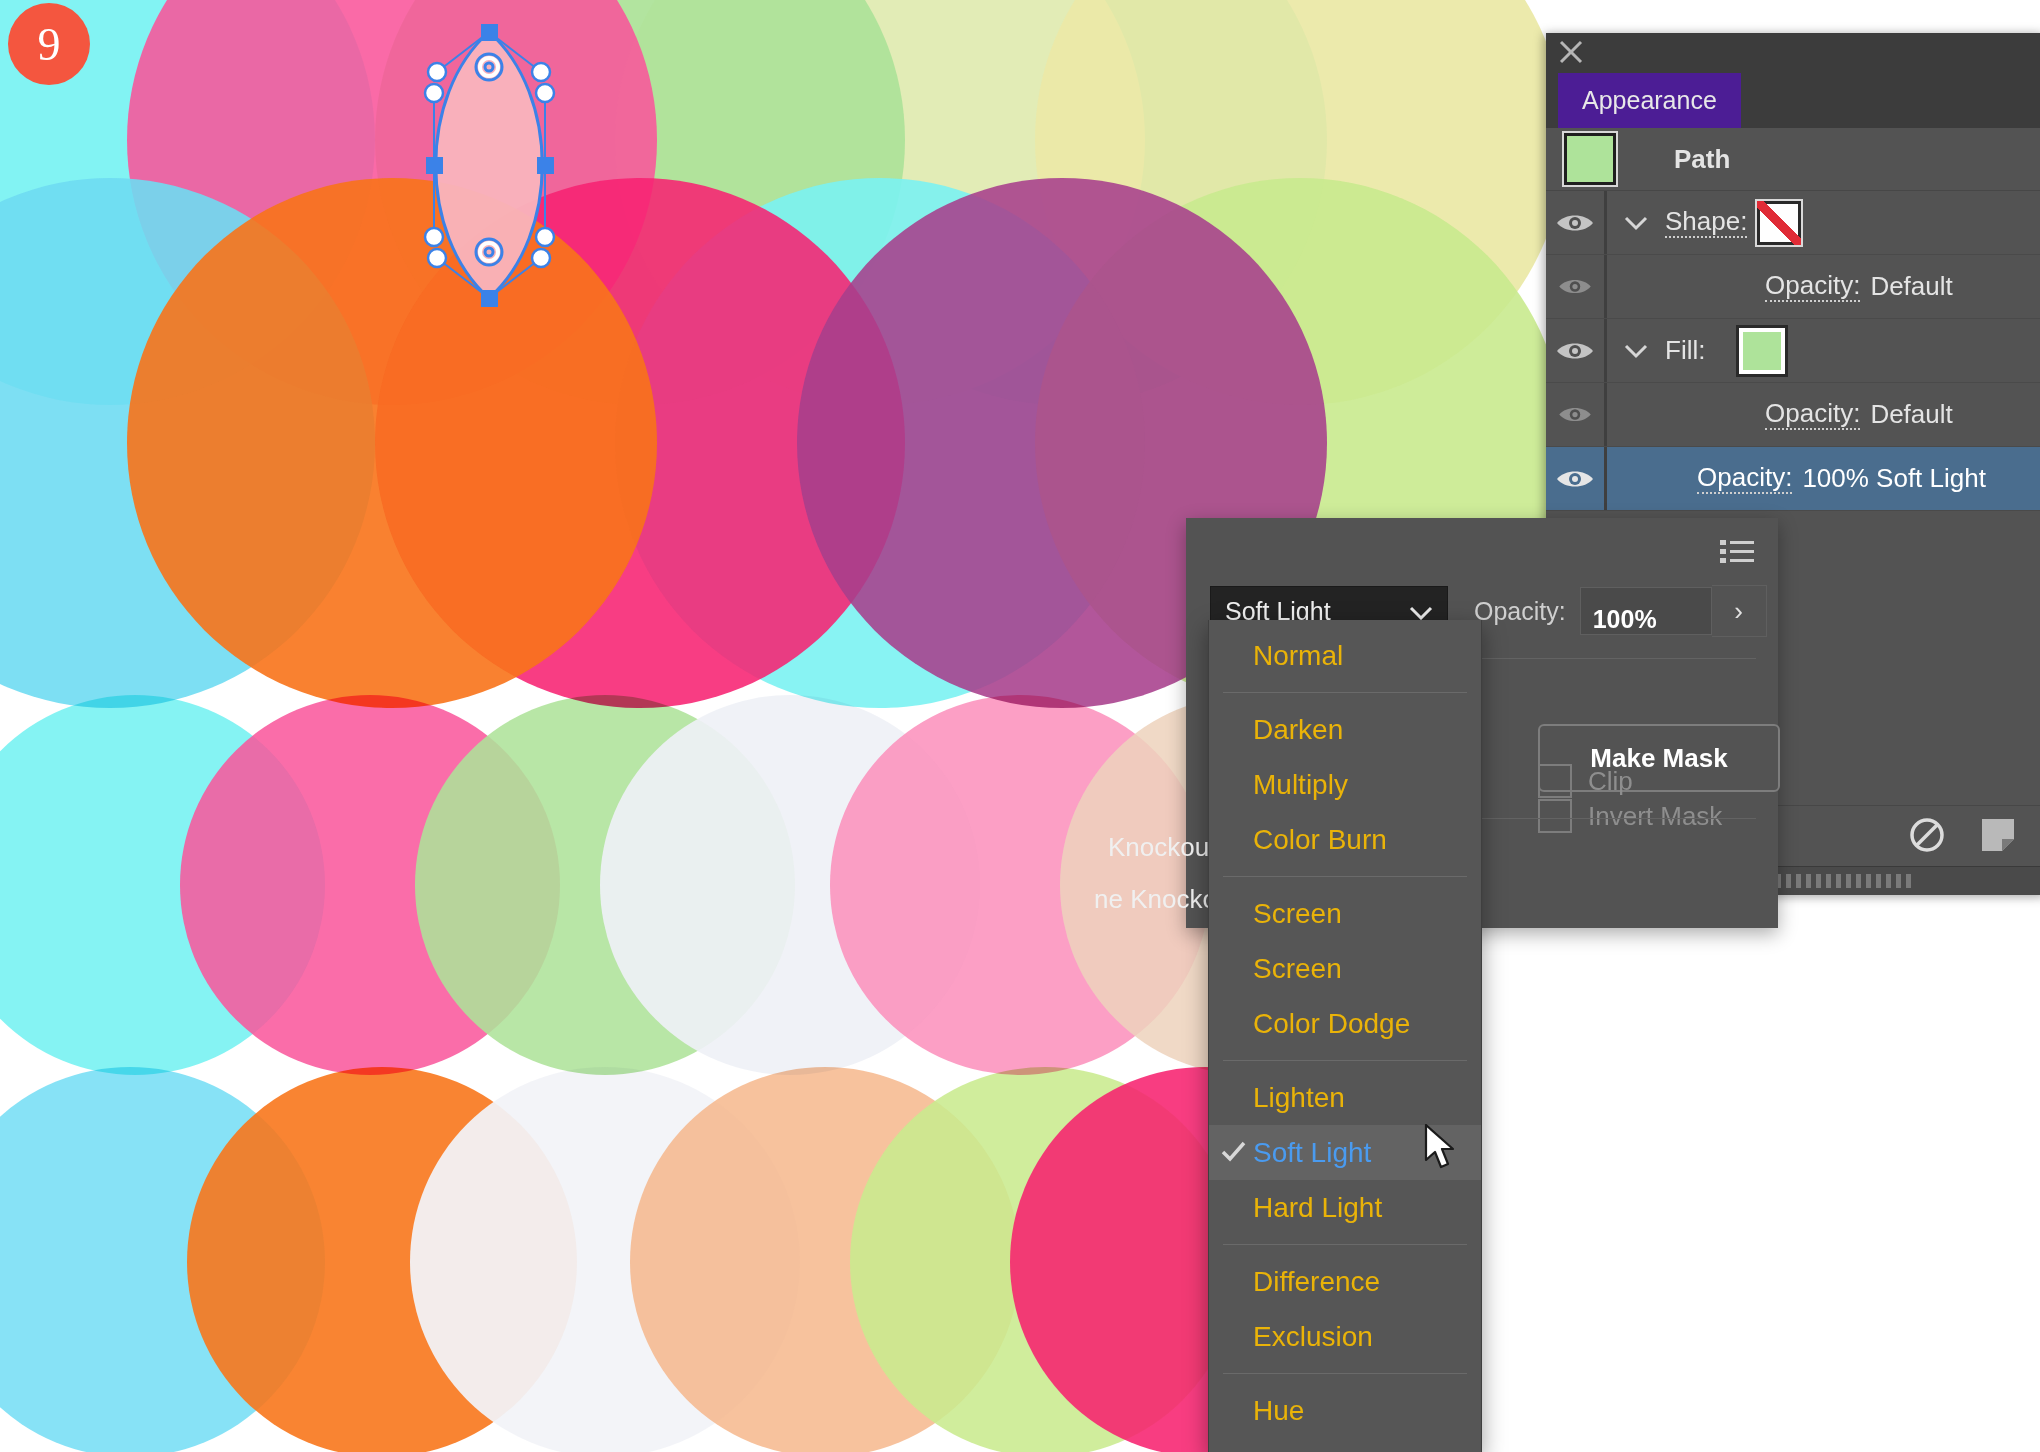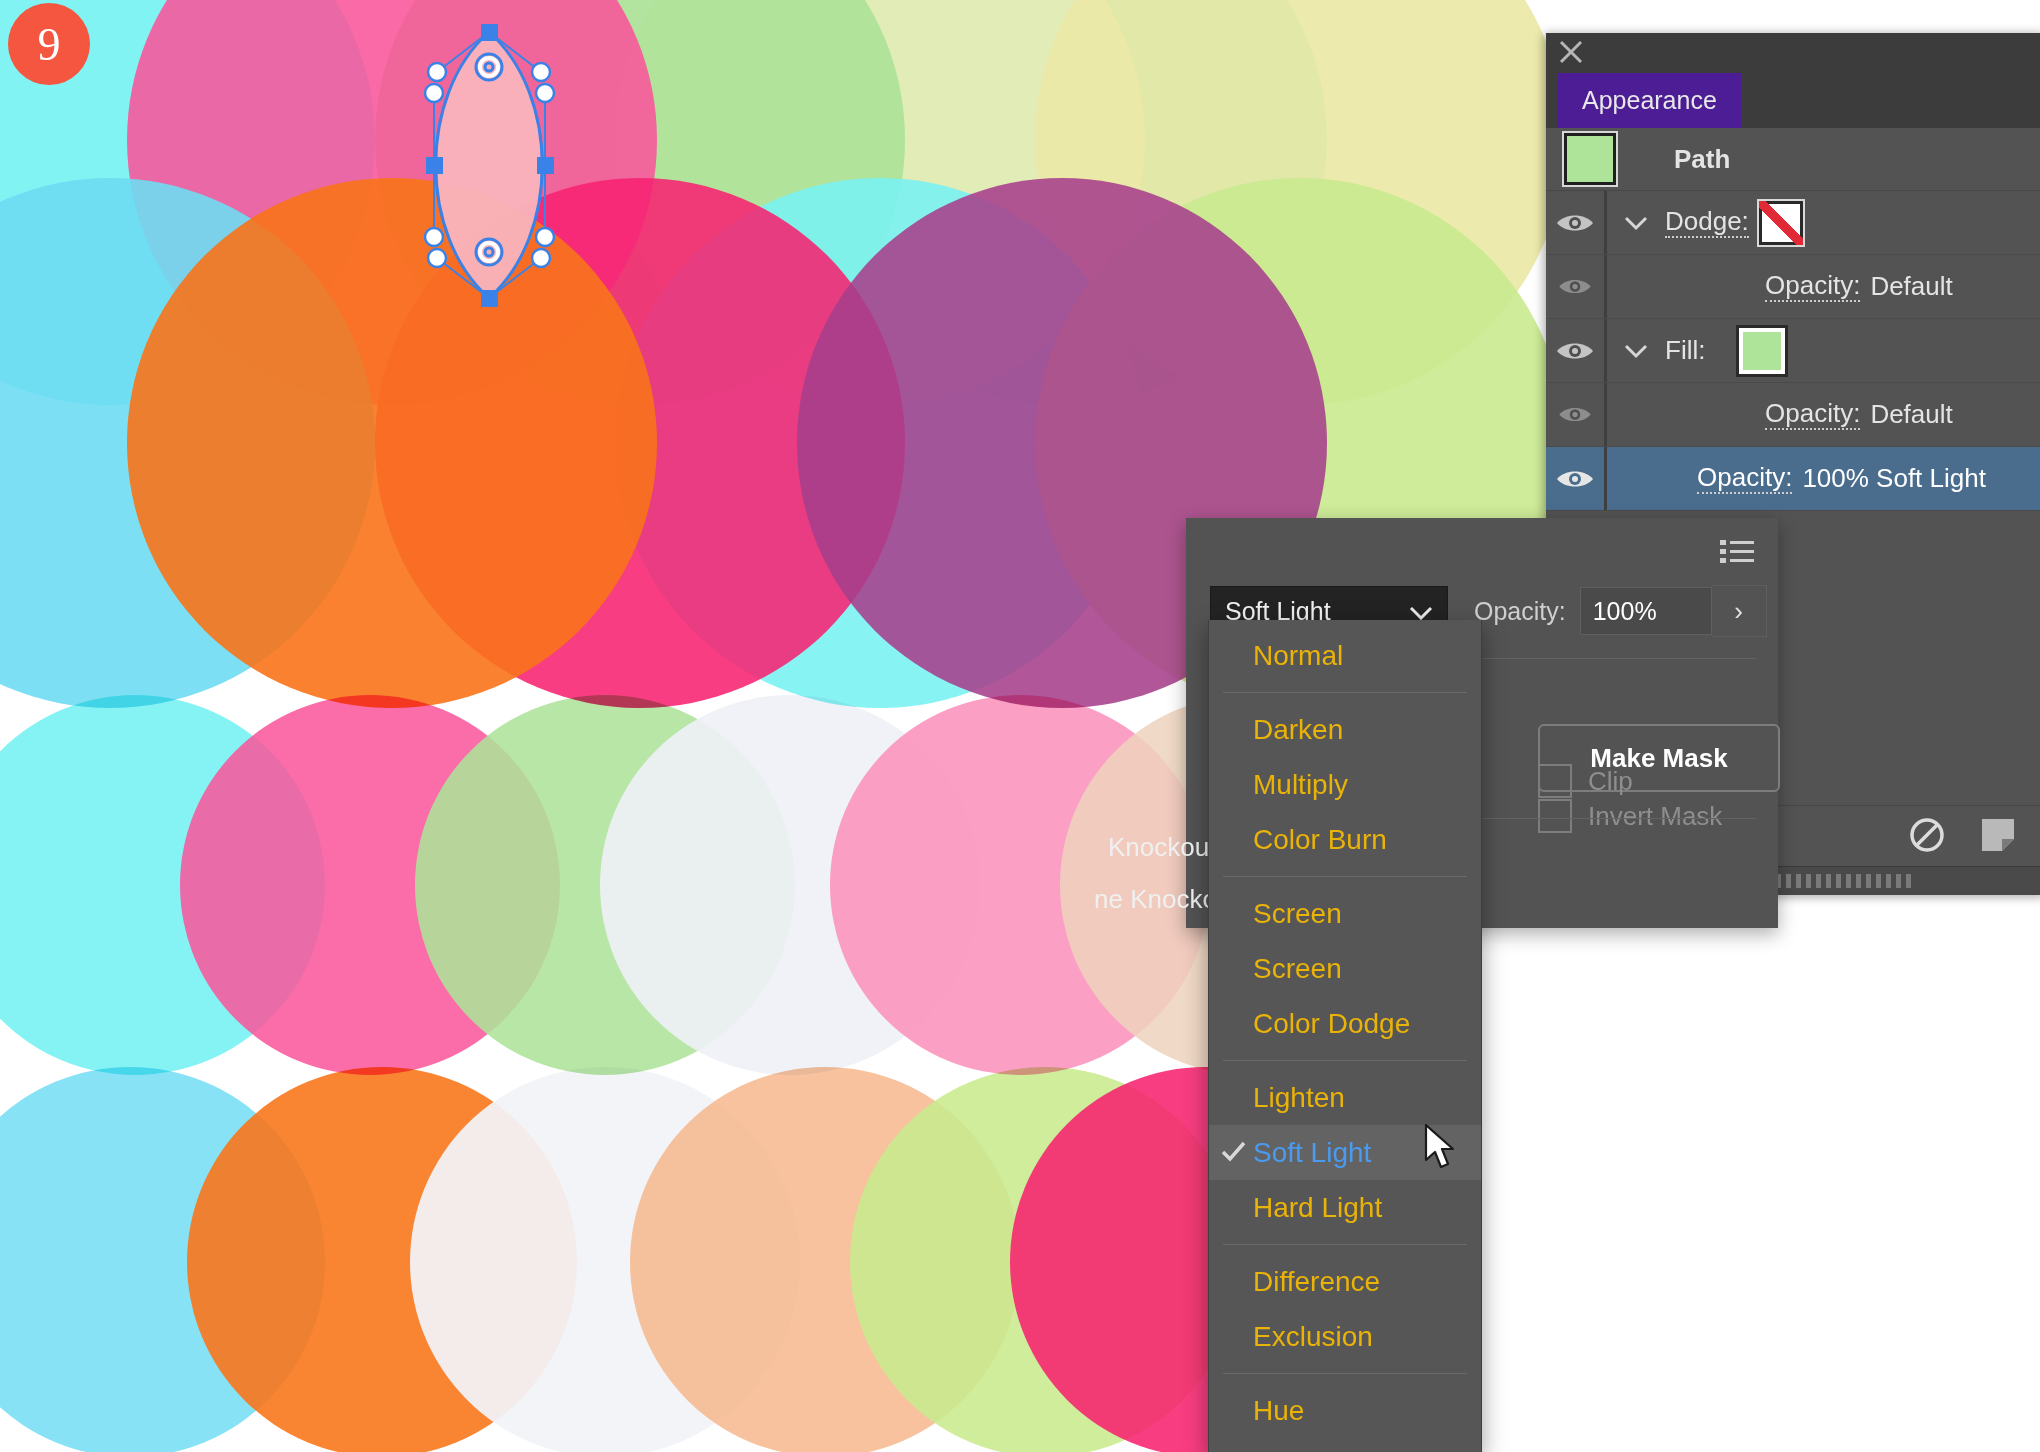--- a/index.html
+++ b/index.html
@@ -98,21 +98,21 @@
   #transparency .tp-menu{position:absolute;right:24px;top:20px;width:34px;height:26px;}
   #transparency .tp-top{position:absolute;left:0;top:62px;width:100%;height:62px;display:flex;align-items:center;}
   .blend-select{
     margin-left:24px;width:238px;height:50px;background:#232323;border:1px solid #1a1a1a;
     display:flex;align-items:center;justify-content:space-between;padding:0 14px;box-sizing:border-box;
     color:#f0f0f0;font-size:25px;
   }
   .op-label{margin-left:26px;color:#cfcfcf;font-size:25px;}
   .op-field{
     margin-left:14px;width:132px;height:48px;background:#4a4a4a;border:1px solid #5f5f5f;
-    display:flex;align-items:center;padding-left:12px;box-sizing:border-box;color:#fff;font-size:25px;
+    display:flex;align-items:flex-end;padding-left:12px;box-sizing:border-box;color:#fff;font-size:25px;font-weight:bold;
   }
   .op-arrow{
     width:54px;height:50px;border:1px solid #5f5f5f;border-left:none;background:#535353;
     display:flex;align-items:center;justify-content:center;color:#e2e2e2;font-size:26px;
   }
   .tp-sep{position:absolute;left:22px;top:140px;width:548px;height:1px;background:#636363;}
   .thumbs{
     position:absolute;left:160px;top:160px;width:128px;height:126px;
     border:2px solid #787878;background:#4f4f4f;
   }
@@ -269,21 +269,21 @@
             <circle cx="19" cy="12" r="3" fill="#c4c4c4"></circle>
           </svg>
         </div>
         <div class="col-divider"></div>
         <div class="col-arrow">
           <svg width="26" height="16" viewBox="0 0 26 16">
             <polyline points="3,3 13,13 23,3" fill="none" stroke="#d6d6d6" stroke-width="3"></polyline>
           </svg>
         </div>
         <div class="row-label">
-          <span class="dotted">Dodge:</span>
+          <span class="dotted">Shape:</span>
           <span class="sw-box sw-none"></span>
         </div>
       </div>
 
       <div class="app-row">
         <div class="col-eye">
           <svg width="34" height="21" viewBox="0 0 38 24">
             <path d="M1 12 C9 2 29 2 37 12 C29 22 9 22 1 12 Z" fill="#8d8d8d"></path>
             <circle cx="19" cy="12" r="6" fill="#4f4f4f"></circle>
             <circle cx="19" cy="12" r="3" fill="#8d8d8d"></circle>

